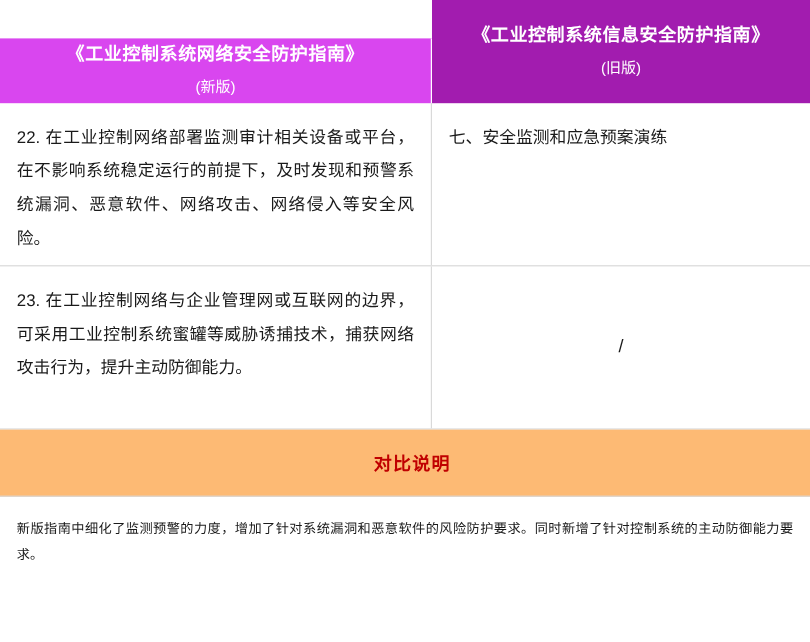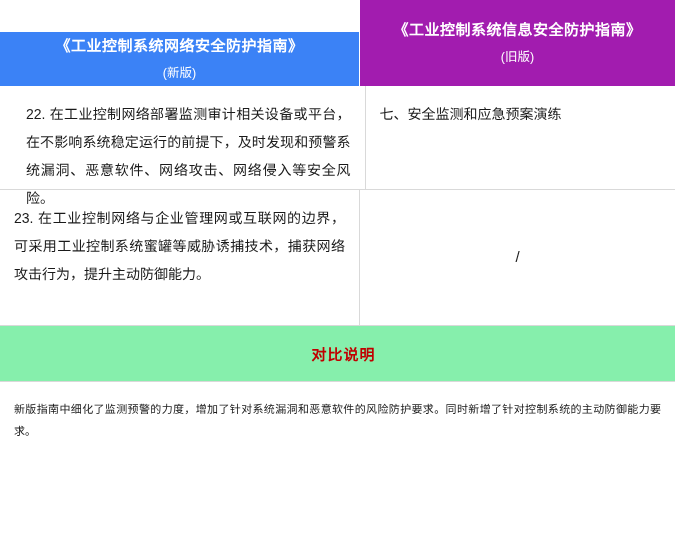--- a/index.html
+++ b/index.html
@@ -32,21 +32,21 @@
     box-sizing: border-box;
     display: flex;
     flex-direction: column;
     align-items: center;
     justify-content: center;
     text-align: center;
     padding: 8px 10px;
   }
   .header-cell.left {
     width: 360px;
-    background: #3b82f6;
+    background: #d946ef;
     color: #ffffff;
     border-right: 1px solid #ffffff;
     margin-top: 32px;
   }
   .header-cell.right {
     width: 315px;
     background: #a21caf;
     color: #ffffff;
   }
   .header-title {
@@ -91,28 +91,28 @@
     margin-top: 0;
   }
   .slash-cell {
     display: flex;
     align-items: center;
     justify-content: center;
     font-size: 15px;
     color: #1a1a1a;
   }
 
-  .row1 { height: 104px; padding-left: 12px; }
+  .row1 { height: 136px; }
   .row2 { height: 136px; }
 
   
   .note-head {
     width: 675px;
     height: 56px;
-    background: #86efac;
+    background: #fdba74;
     display: flex;
     align-items: center;
     justify-content: center;
     border-bottom: 1px solid #d9d9d9;
     box-sizing: border-box;
     padding-left: 12px;
   }
   .note-head-text {
     color: #c00000;
     font-size: 15px;

